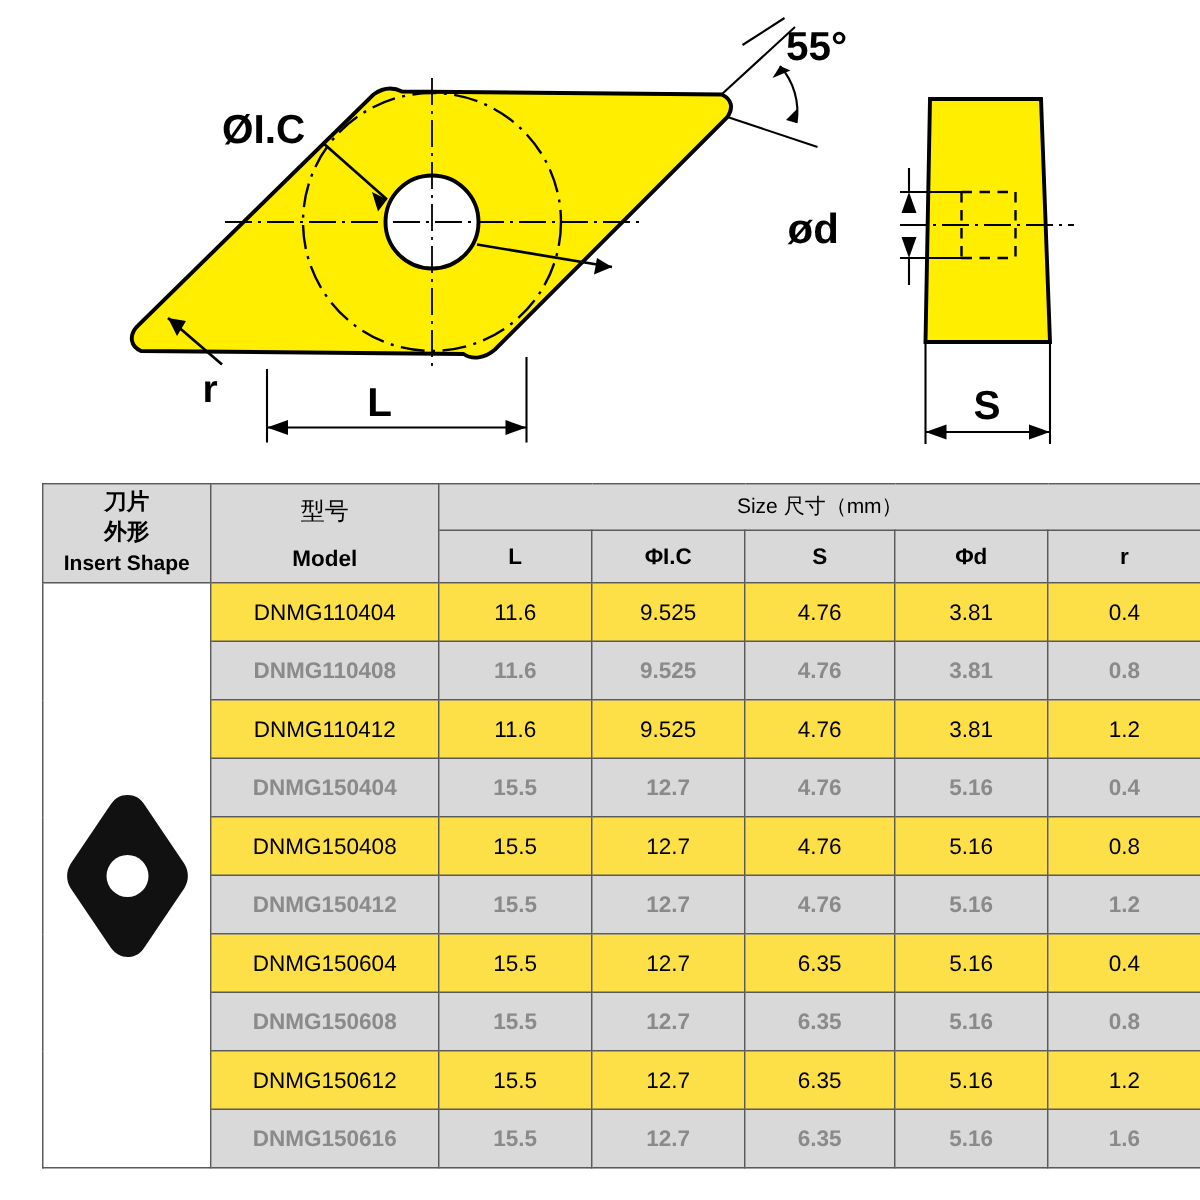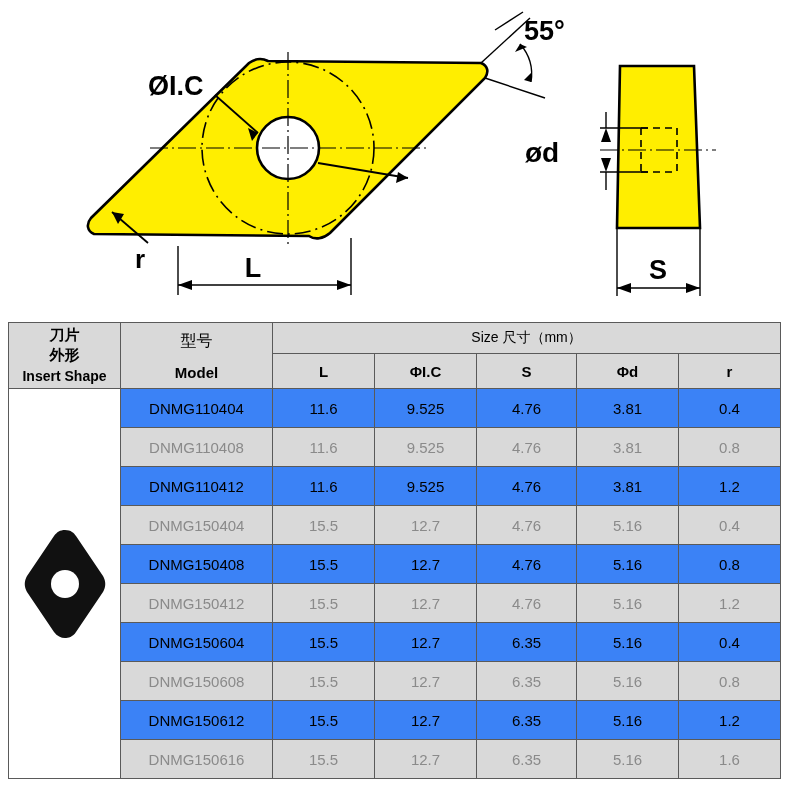--- a/index.html
+++ b/index.html
@@ -28,21 +28,21 @@
   }
   .dim-label {
     font-family: "Liberation Sans", sans-serif;
     font-weight: bold;
     fill: #000000;
   }
 
   
   #spec-table {
     position: absolute;
-    left: 8px;
+    left: 28px;
     top: 322px;
     width: 772px;
     border-collapse: collapse;
     table-layout: fixed;
     padding-left: 40px;
   }
   #spec-table td, #spec-table th {
     border: 1px solid #5a5a5a;
     padding: 0;
     text-align: center;
@@ -85,25 +85,26 @@
   }
   .hdr-sub {
     font-size: 15px;
     font-weight: bold;
     height: 34px;
   }
   .row-cell {
     height: 38px;
     font-size: 15px;
     color: #000;
-    background: #3b82f6;
+    background: #fde047;
   }
   tr.alt .row-cell {
     background: #d9d9d9;
     color: #8a8a8a;
+    font-weight: bold;
   }
   .shape-cell {
     background: #ffffff;
     width: 112px;
   }
   .shape-wrap {
     width: 100%;
     height: 100%;
     display: flex;
     align-items: center;

